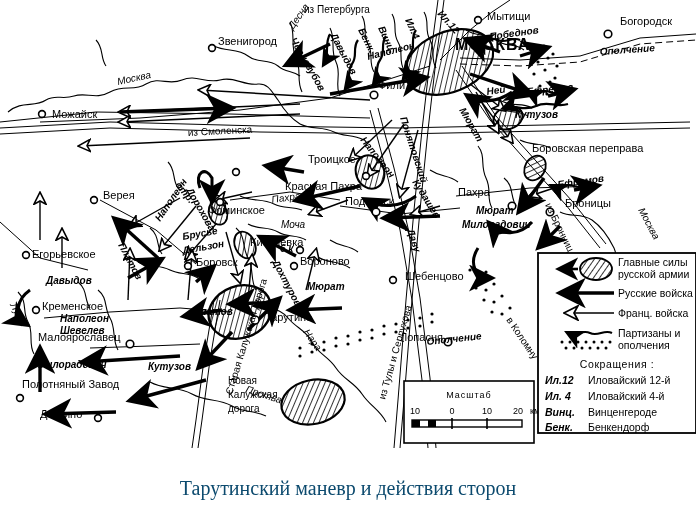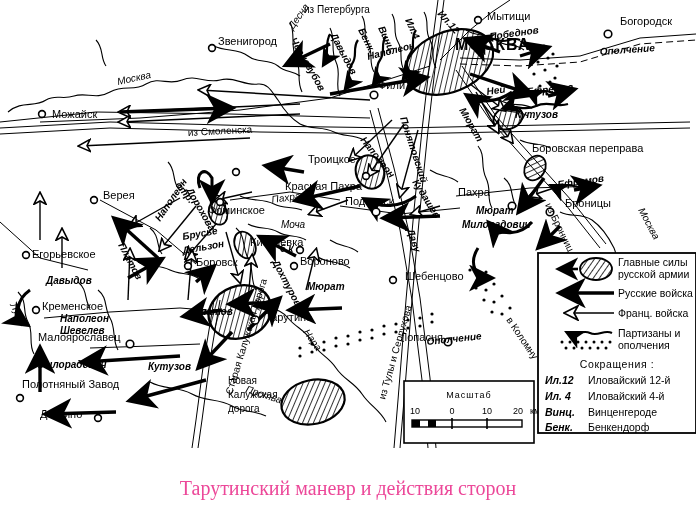--- a/index.html
+++ b/index.html
@@ -1,21 +1,21 @@
 <!DOCTYPE html>
 <html><head>
 <meta charset="utf-8">
 <style>
   html,body{margin:0;padding:0;background:#ffffff;}
   body{font-family:"Liberation Sans",sans-serif;}
   #page{position:relative;width:696px;height:528px;background:#ffffff;overflow:hidden;}
   #map{position:absolute;left:0;top:0;width:696px;height:448px;}
   #titlebox{position:absolute;left:0;top:448px;width:696px;height:80px;
     display:flex;flex-direction:column;align-items:center;justify-content:center;}
-  .title-line{font-family:"Liberation Serif",serif;font-size:20px;color:#ec4899;
+  .title-line{font-family:"Liberation Serif",serif;font-size:20px;color:#0c4a6e;
     line-height:26px;white-space:nowrap;}
   svg text{font-family:"Liberation Sans",sans-serif;fill:#000;}
   .city{font-size:11px;}
   .citybig{font-size:16px;font-weight:bold;letter-spacing:1px;}
   .river{font-size:10px;font-style:italic;}
   .cmdr{font-size:10px;font-style:italic;font-weight:bold;}
   .road{font-size:10px;}
   .leg{font-size:10.5px;}
   .legb{font-size:10.5px;font-style:italic;font-weight:bold;}
   .sc{font-size:9px;}

